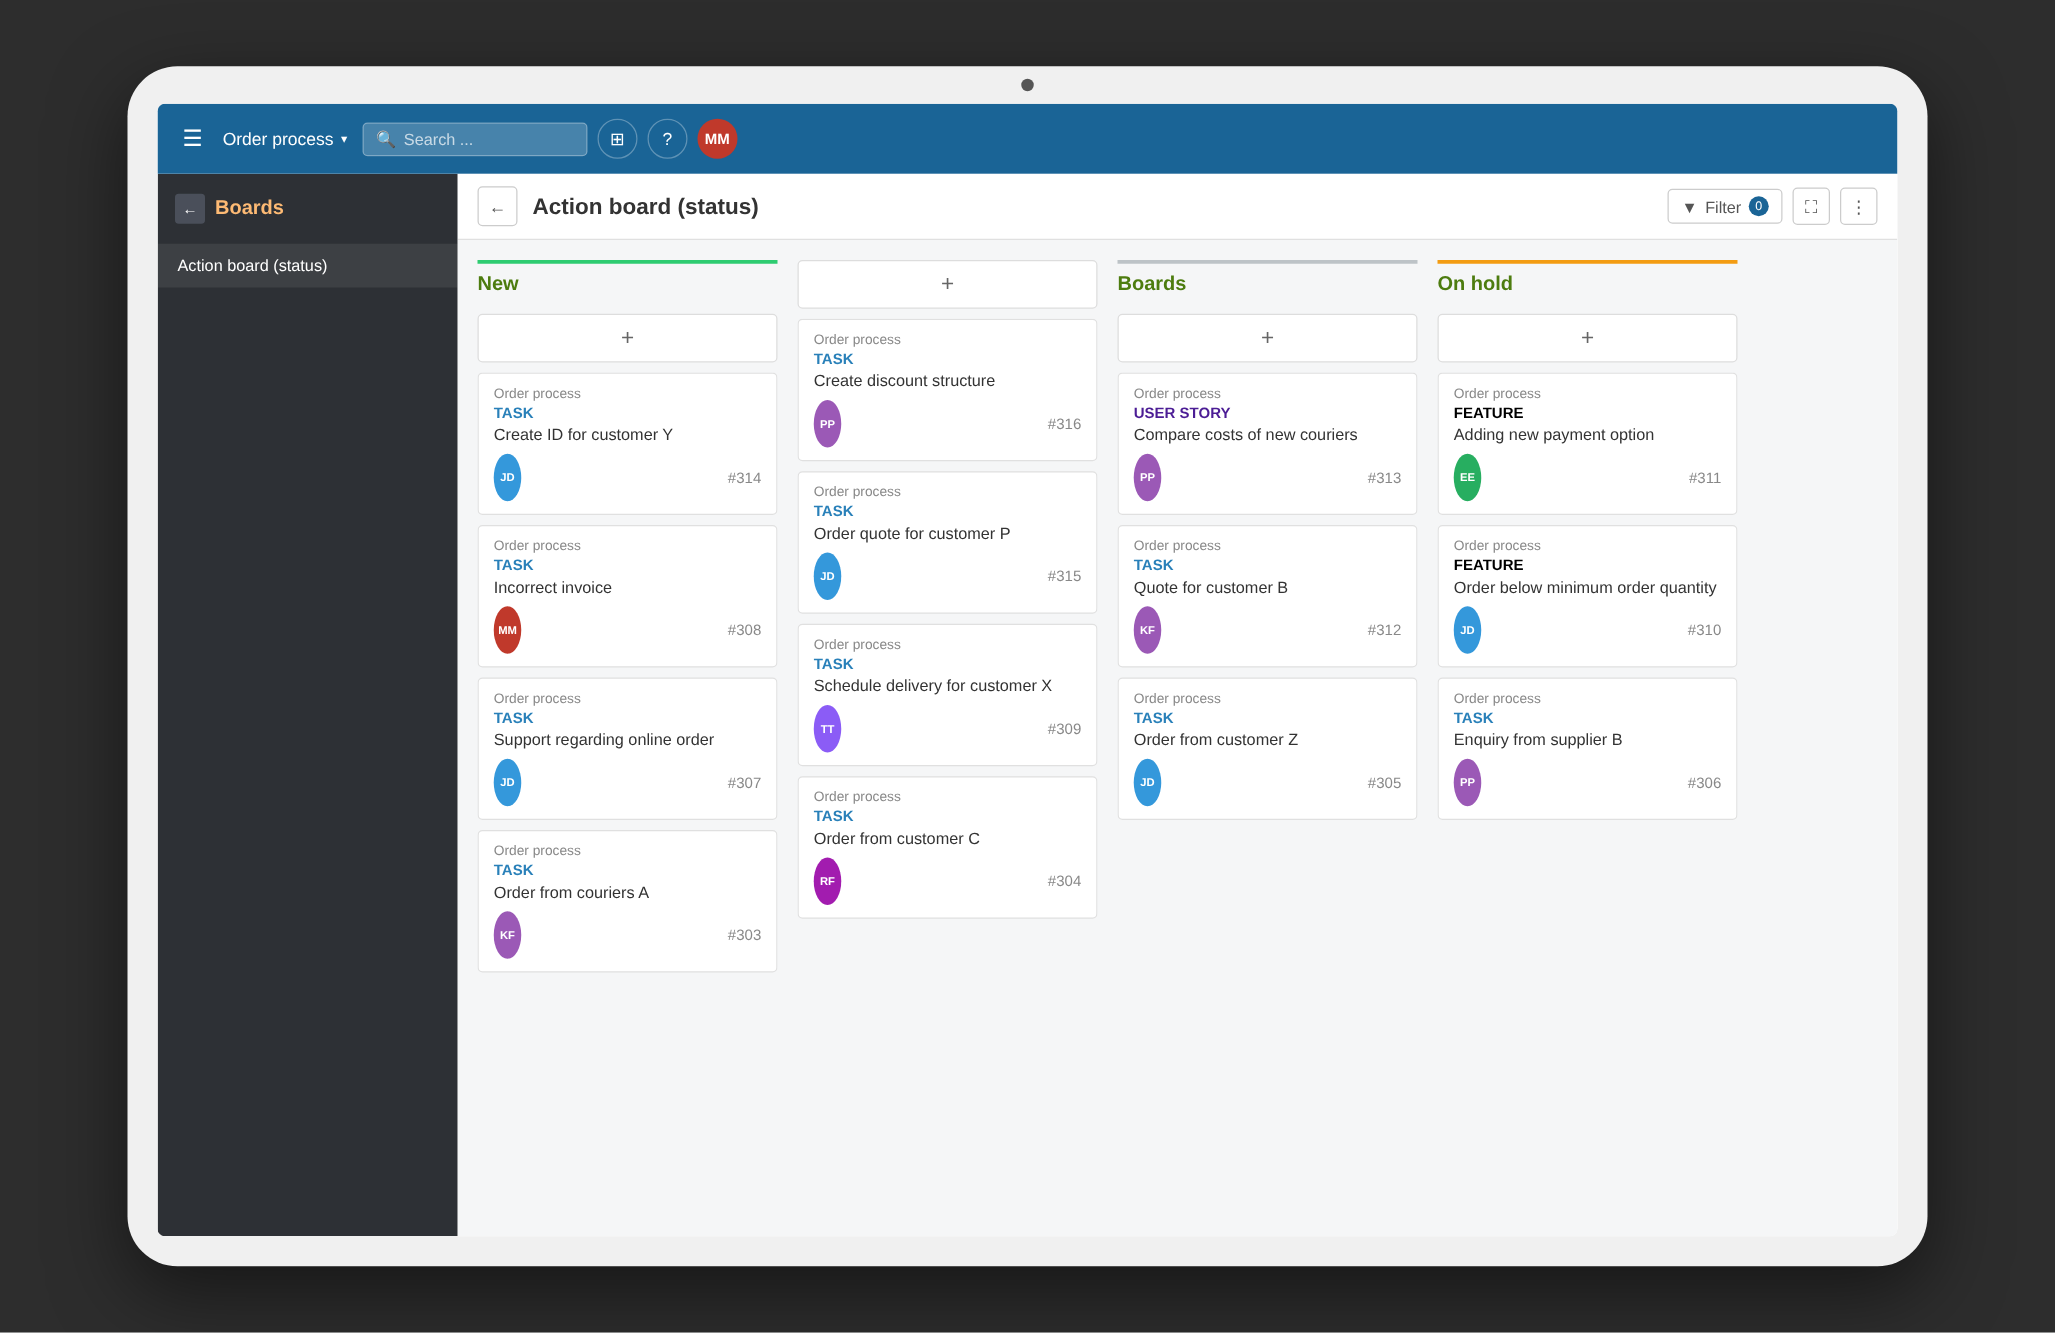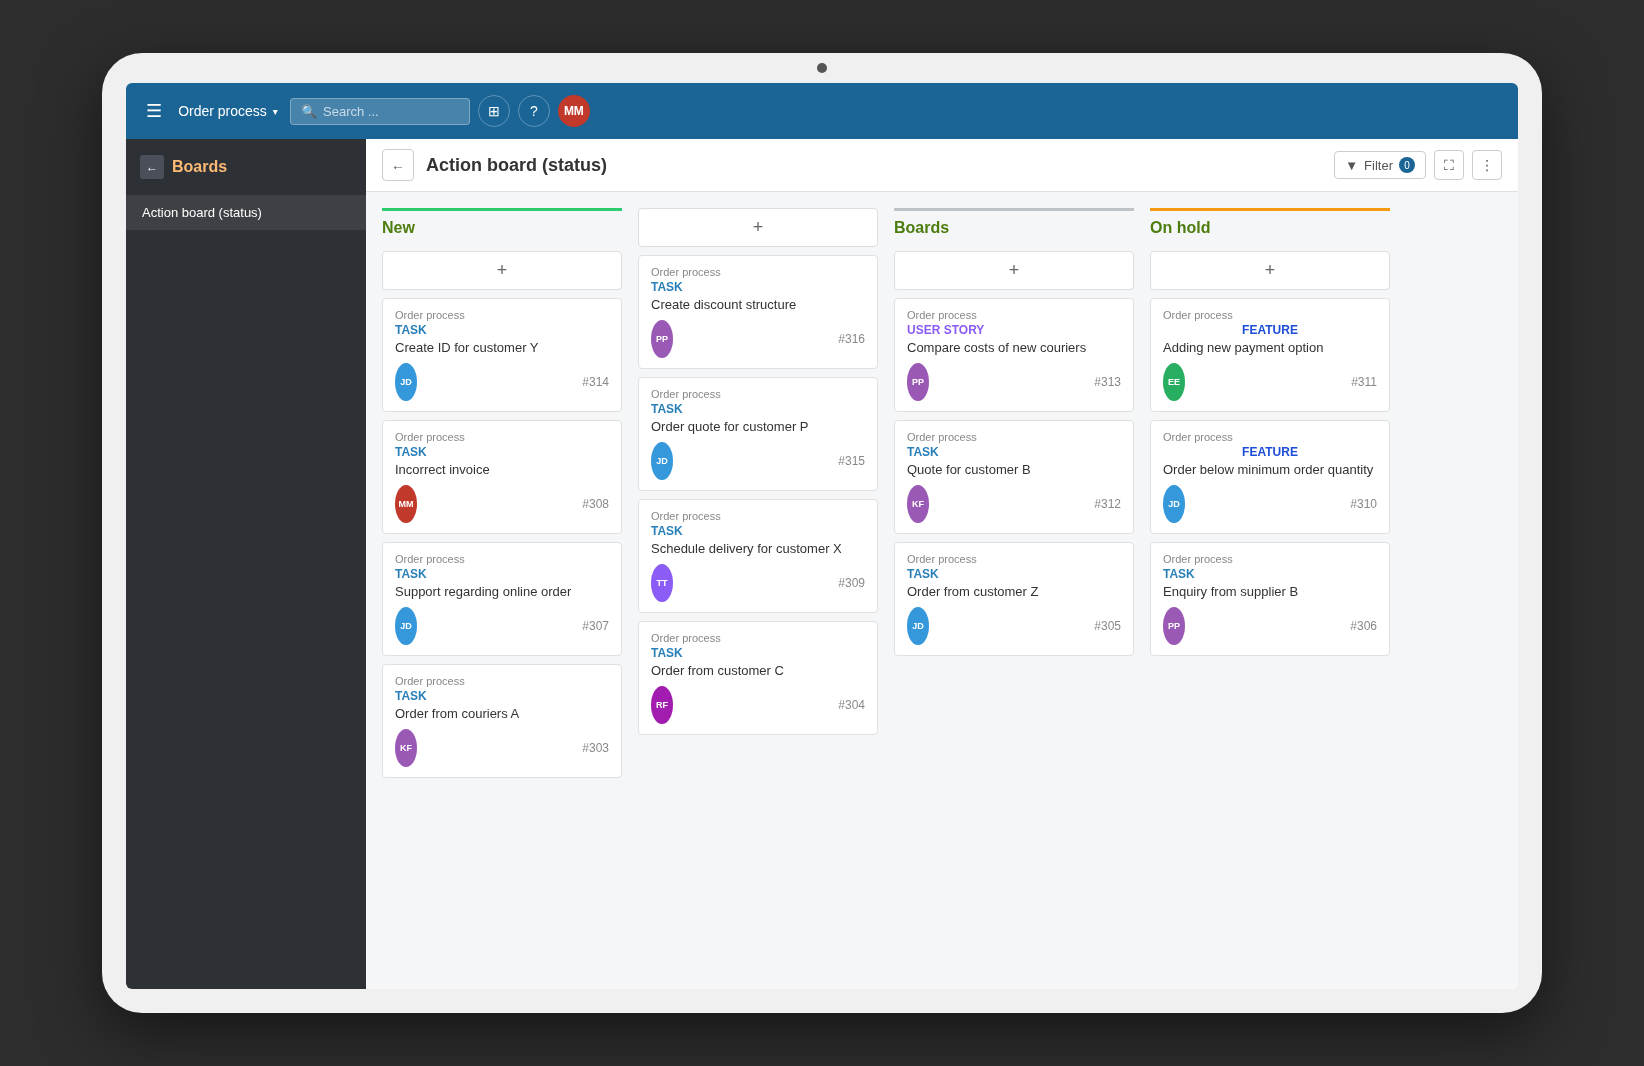--- a/index.html
+++ b/index.html
@@ -311,22 +311,22 @@
       font-size: 11px;
       color: #888;
       margin-bottom: 2px;
     }
     .card-type {
       font-size: 12px;
       font-weight: 600;
       color: #2980b9;
       margin-bottom: 3px;
     }
-    .card-type.user-story { color: #8b5cf6; }
-    .card-type.feature { color: #1d4ed8; text-align: center; }
+    .card-type.user-story { color: #4c1d95; }
+    .card-type.feature { color: #000000; }
     .card-desc {
       font-size: 13px;
       color: #333;
       margin-bottom: 8px;
     }
     .card-footer {
       display: flex;
       align-items: center;
       justify-content: space-between;
     }

